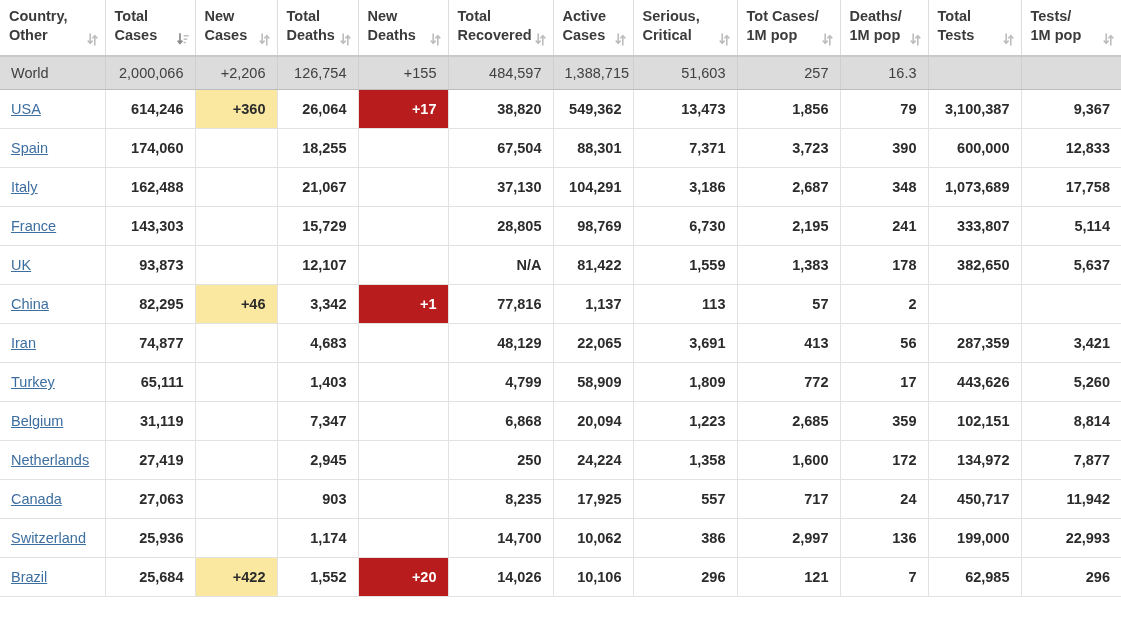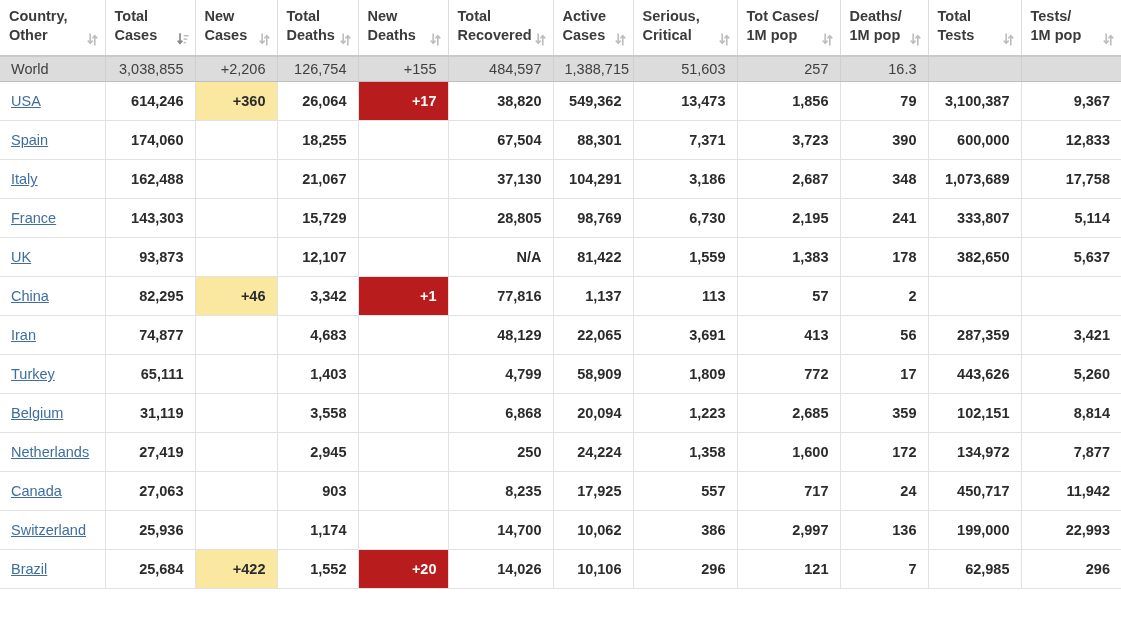--- a/index.html
+++ b/index.html
@@ -86,21 +86,21 @@
   tbody td.name {
     text-align: left;
     font-weight: normal;
   }
   tbody tr.world td {
     background: #dcdcdc;
     font-weight: normal;
     color: #404040;
     border-right: 1px solid #cfcfcf;
     border-bottom: 1px solid #bdbdbd;
-    height: 26px;
+    height: 34px;
   }
   tbody tr.world td.name { color: #404040; }
   td.hl-new-cases { background: #fae7a0; }
   td.hl-new-deaths { background: #b91c1c; color: #ffffff; }
   a.country-link {
     color: #3d6ea0;
     text-decoration: underline;
     font-size: 14.5px;
     font-weight: normal;
     cursor: pointer;
@@ -215,21 +215,21 @@
             <span class="sort-icon"><svg viewBox="0 0 11 13" width="11" height="13" aria-hidden="true">
                 <path d="M3.2 1.2 L3.2 10.2 M3.2 10.2 L1.3 8.2 M3.2 10.2 L5.1 8.2" stroke="#bdbdbd" stroke-width="1.6" fill="none" stroke-linecap="square"></path>
                 <path d="M7.8 11.8 L7.8 2.8 M7.8 2.8 L5.9 4.8 M7.8 2.8 L9.7 4.8" stroke="#bdbdbd" stroke-width="1.6" fill="none" stroke-linecap="square"></path>
               </svg></span>
           </th>
         </tr>
     </thead>
     <tbody>
         <tr class="world">
           <td class="name"><span>World</span></td>
-          <td>3,038,855</td>
+          <td>2,000,066</td>
           <td>+2,206</td>
           <td>126,754</td>
           <td>+155</td>
           <td>484,597</td>
           <td>1,388,715</td>
           <td>51,603</td>
           <td>257</td>
           <td>16.3</td>
           <td></td>
           <td></td>
@@ -343,21 +343,21 @@
           <td>1,809</td>
           <td>772</td>
           <td>17</td>
           <td>443,626</td>
           <td>5,260</td>
         </tr>
         <tr>
           <td class="name"><a class="country-link">Belgium</a></td>
           <td>31,119</td>
           <td></td>
-          <td>3,558</td>
+          <td>7,347</td>
           <td></td>
           <td>6,868</td>
           <td>20,094</td>
           <td>1,223</td>
           <td>2,685</td>
           <td>359</td>
           <td>102,151</td>
           <td>8,814</td>
         </tr>
         <tr>

